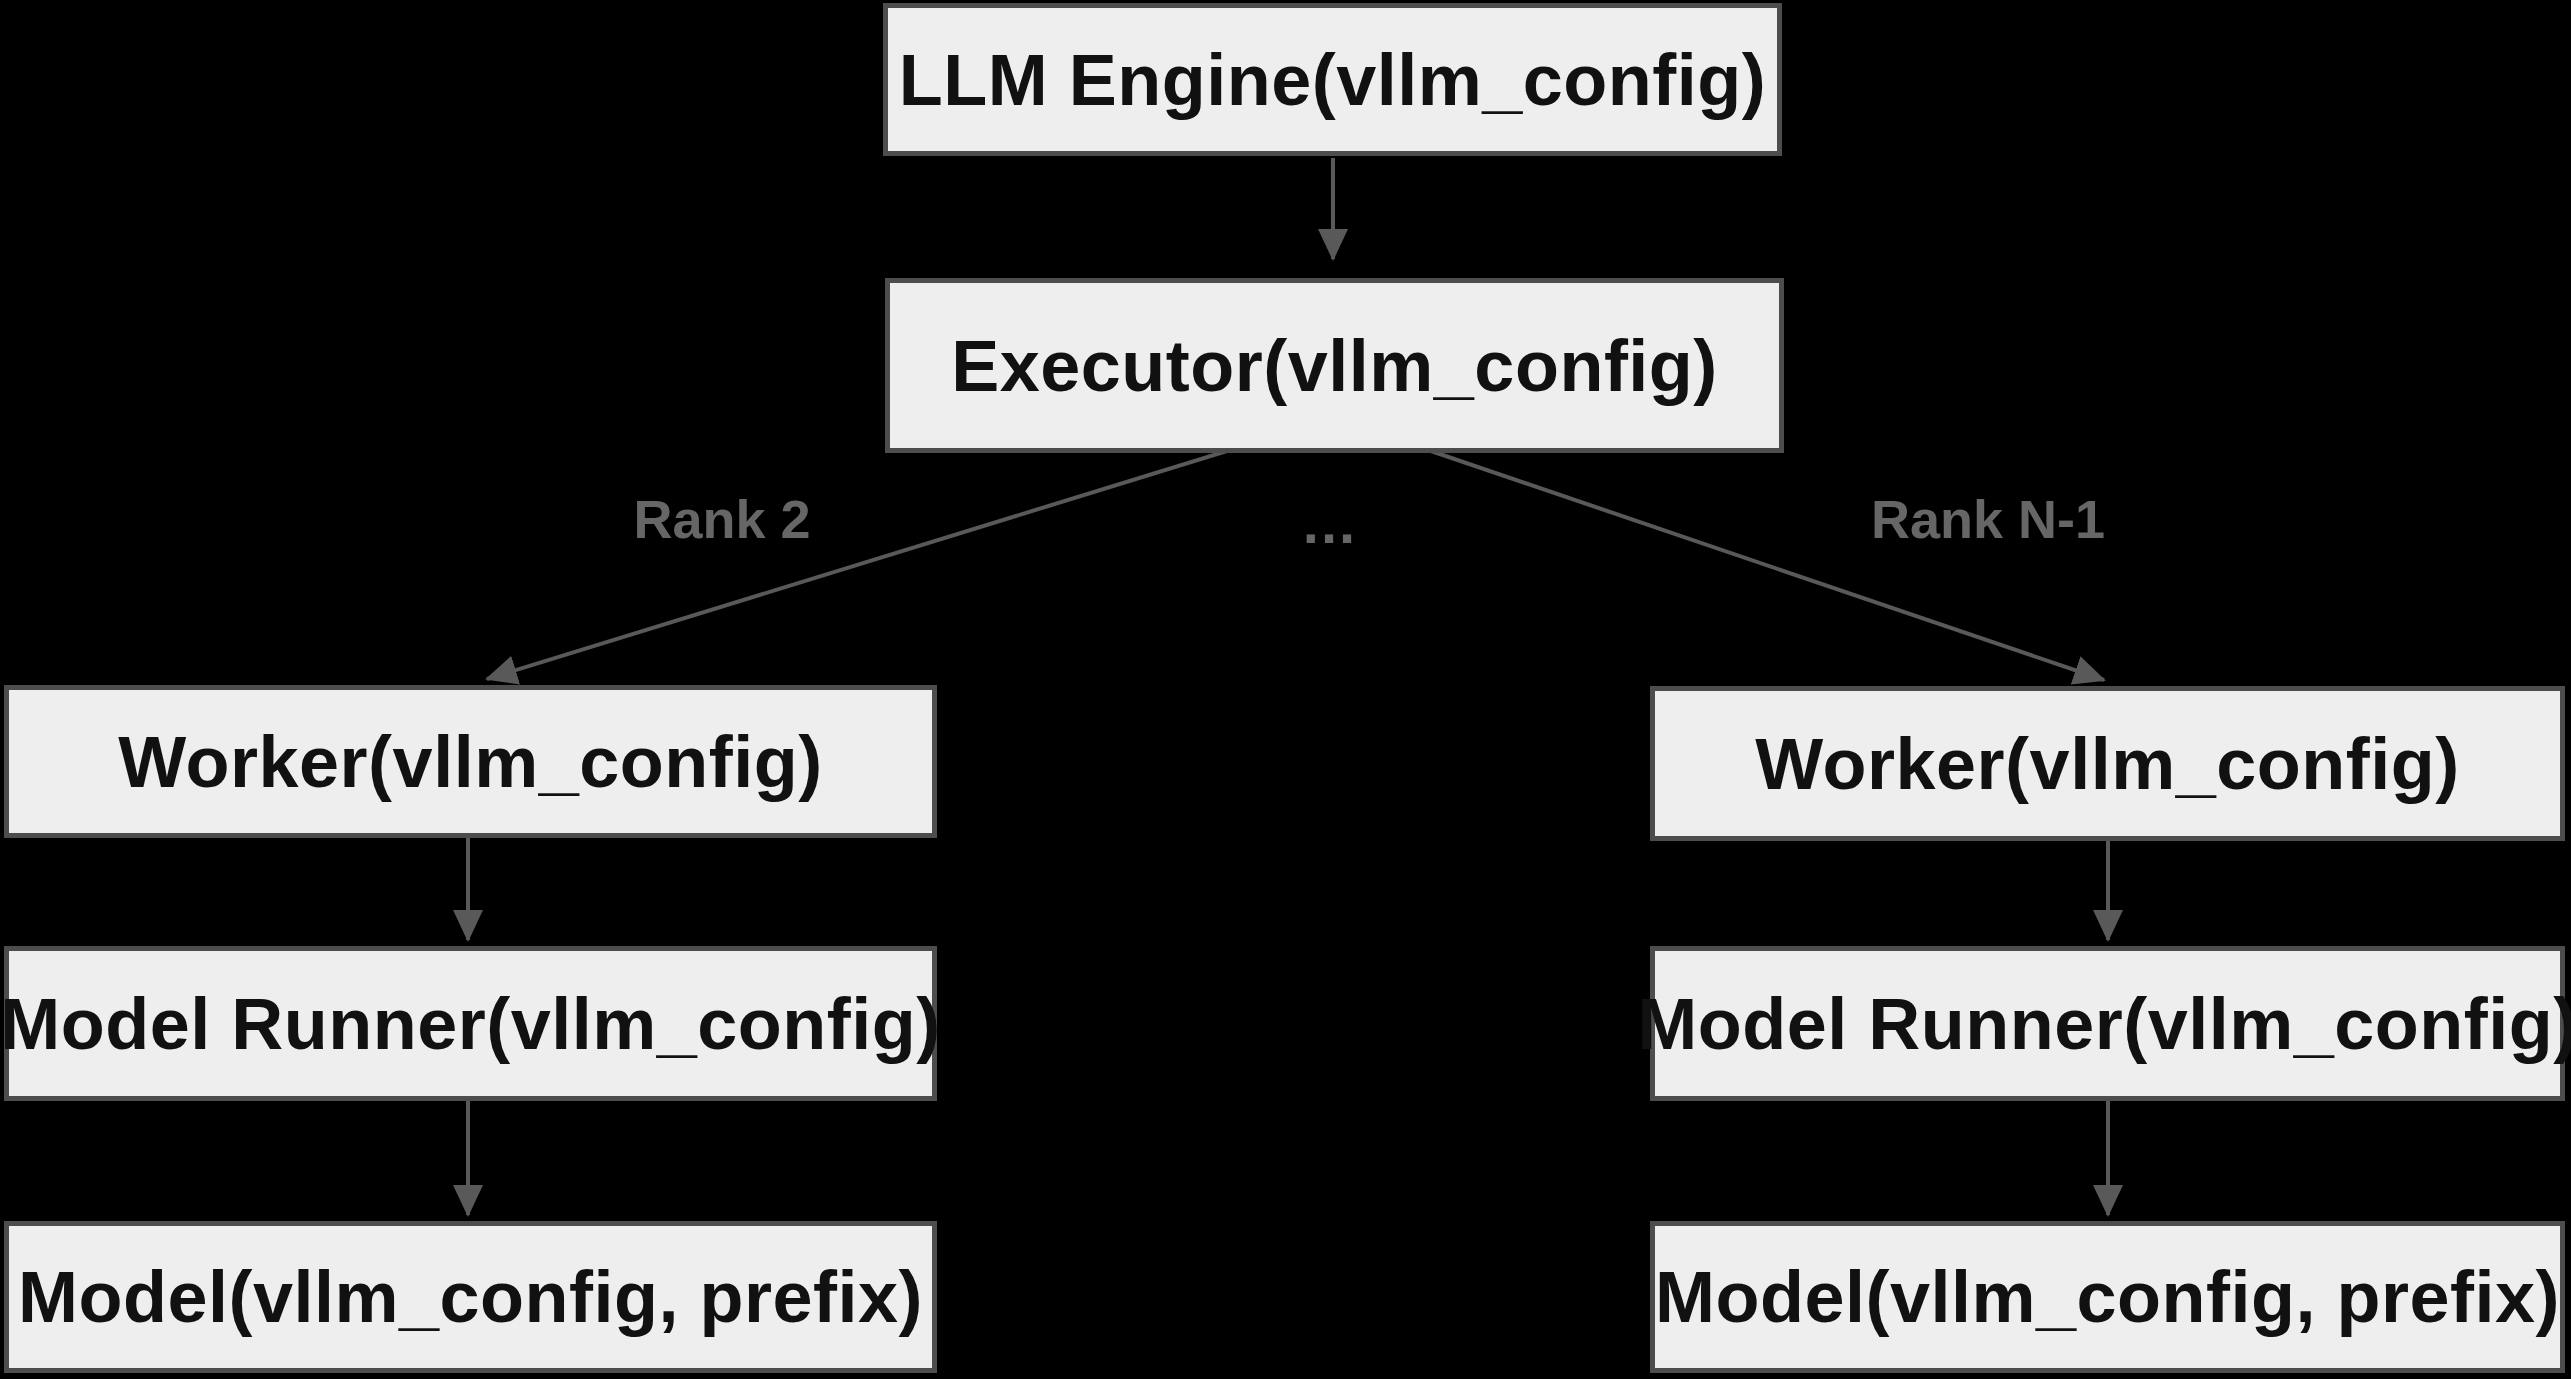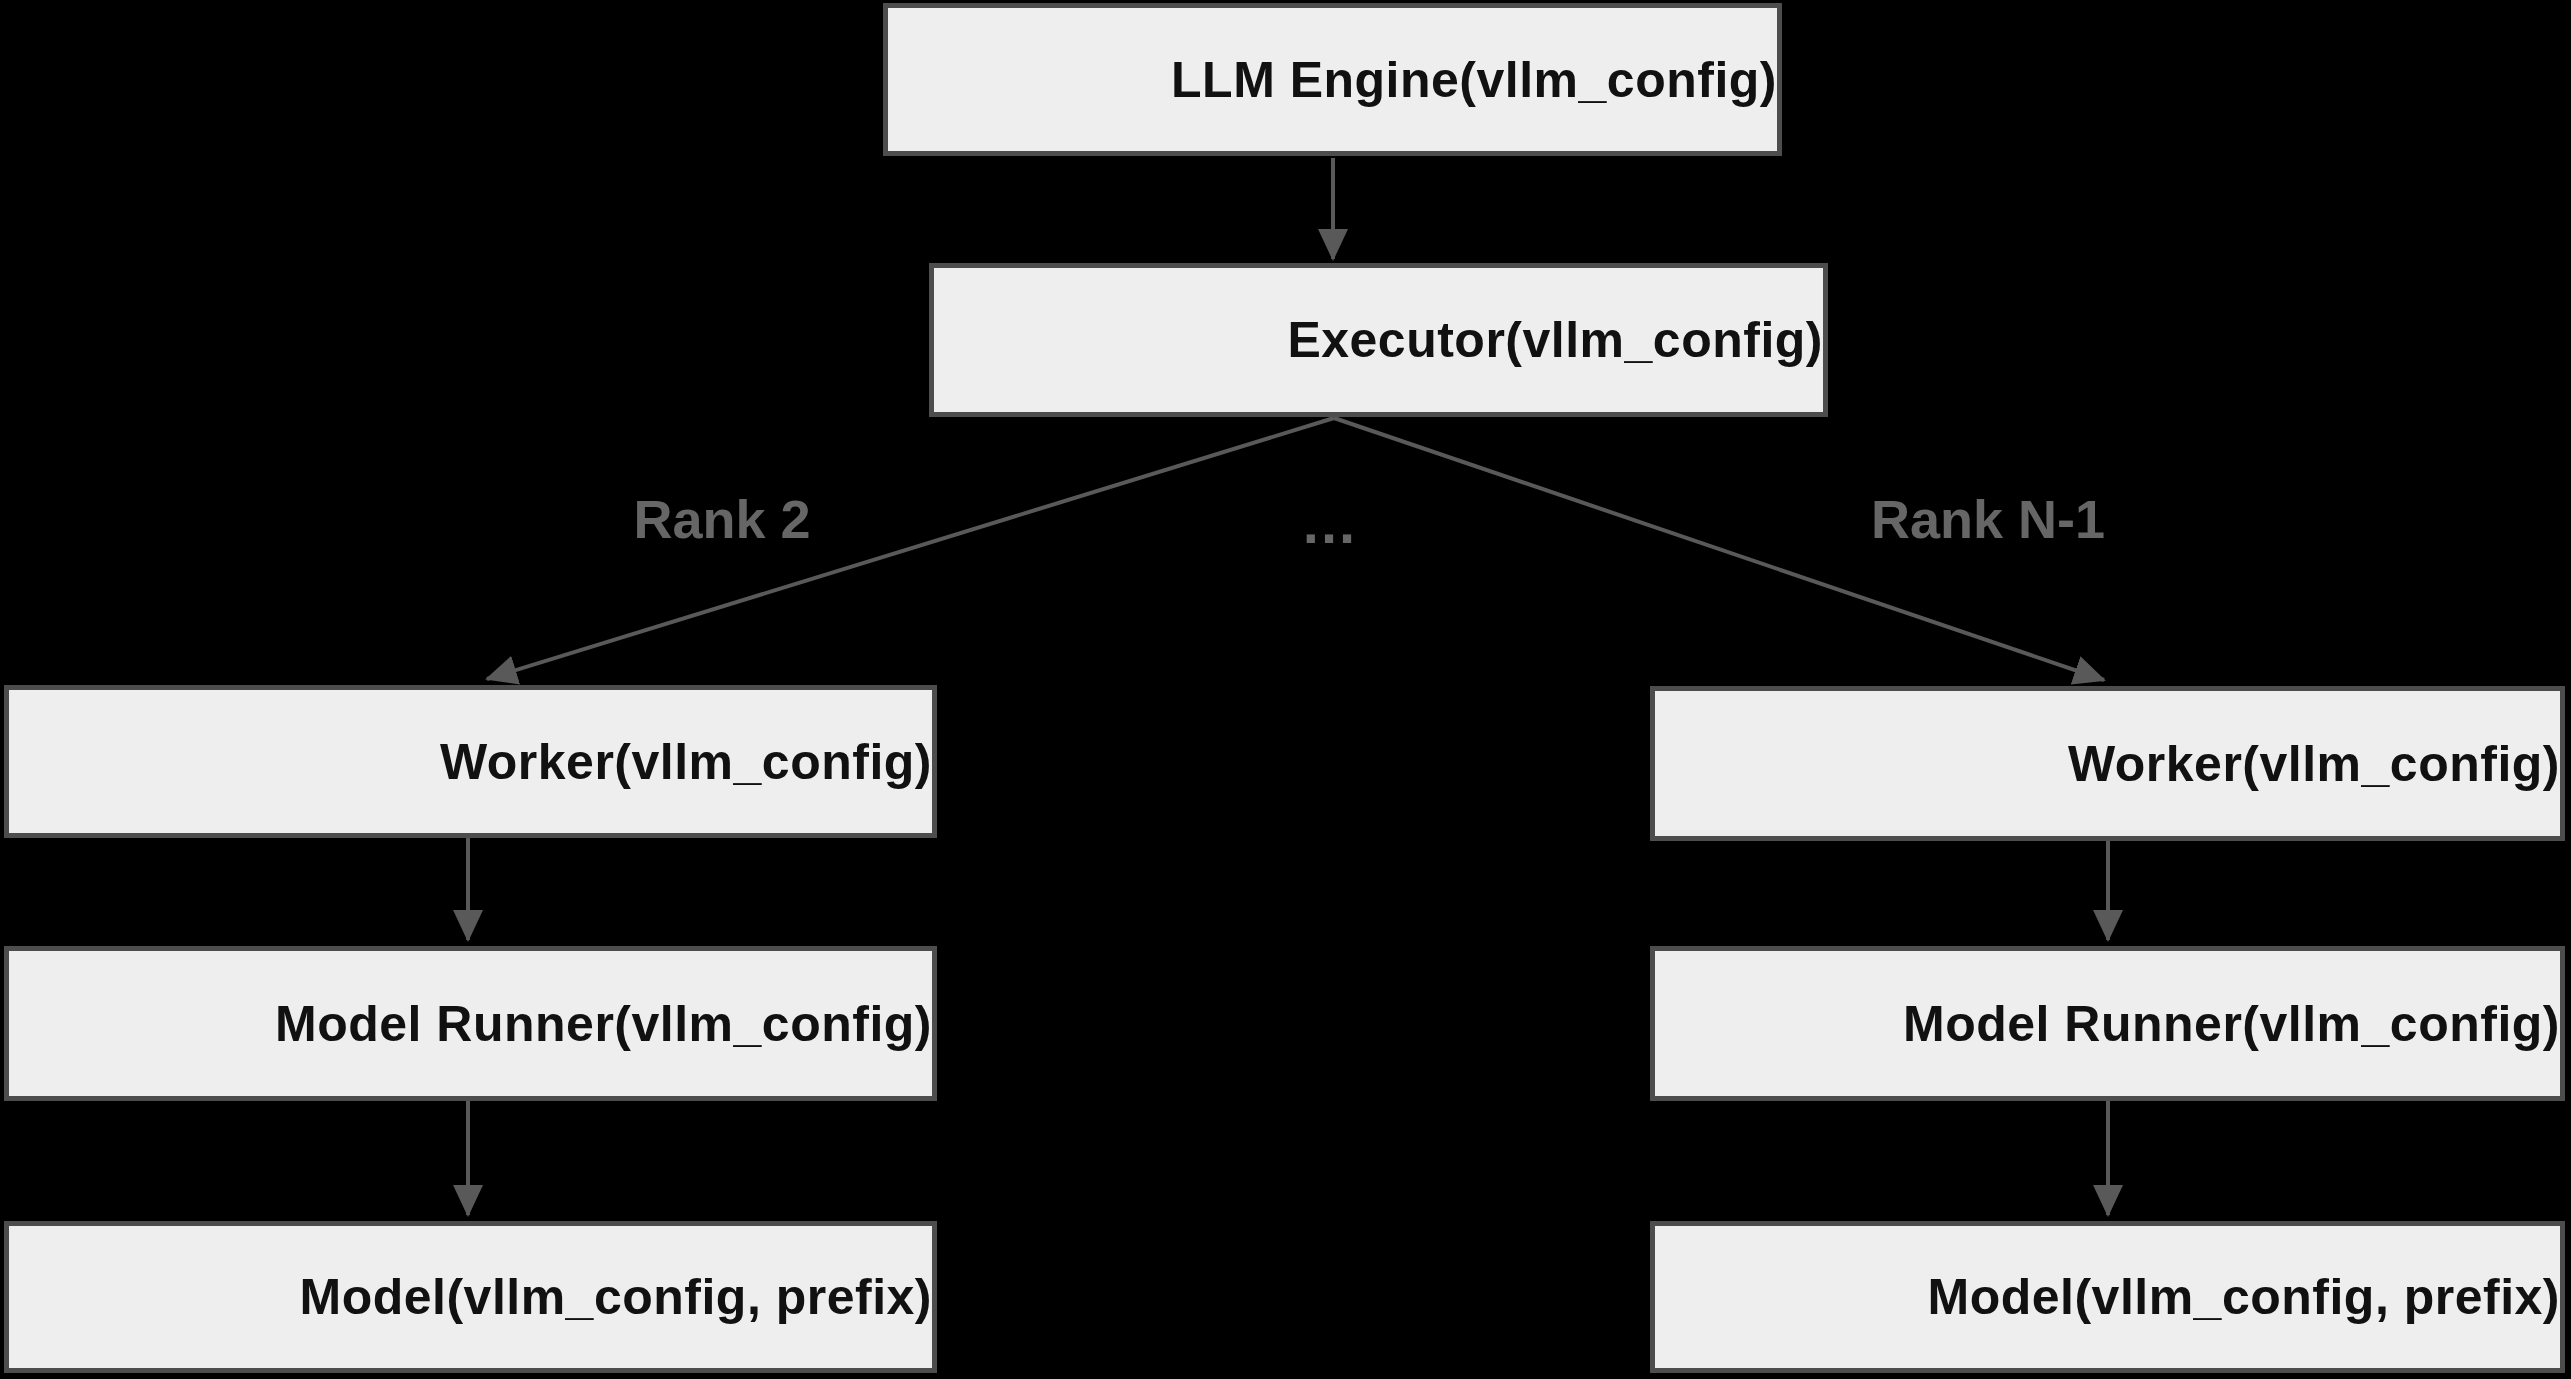--- a/index.html
+++ b/index.html
@@ -22,23 +22,23 @@
     height: 1379px;
     display: block;
   }
   .node {
     position: absolute;
     box-sizing: border-box;
     background: var(--node-fill, #eeeeee);
     border: 5px solid var(--node-border, #4d4d4d);
     display: flex;
     align-items: center;
-    justify-content: flex-end;
+    justify-content: center;
     color: var(--node-text, #111111);
-    font-size: 50px;
+    font-size: 72px;
     font-weight: 700;
     letter-spacing: 0.5px;
     white-space: nowrap;
   }
   .edge-label {
     position: absolute;
     transform: translate(-50%, -50%);
     color: var(--edge-label, #666666);
     font-size: 54px;
     font-weight: 700;
@@ -66,21 +66,21 @@
     <line x1="468" y1="838" x2="468" y2="940" stroke="#595959" stroke-width="4" marker-end="url(#arrowhead)"></line>
     <line x1="468" y1="1100" x2="468" y2="1215" stroke="#595959" stroke-width="4" marker-end="url(#arrowhead)"></line>
     <line x1="2108" y1="840" x2="2108" y2="940" stroke="#595959" stroke-width="4" marker-end="url(#arrowhead)"></line>
     <line x1="2108" y1="1100" x2="2108" y2="1215" stroke="#595959" stroke-width="4" marker-end="url(#arrowhead)"></line>
   </svg>
 
   <div class="node" style="left:883px; top:3px; width:899px; height:153px;">
     <span>LLM Engine(vllm_config)</span>
   </div>
 
-  <div class="node" style="left:885px; top:263px; width:899px; height:154px;margin-left:44px;">
+  <div class="node" style="left:885px; top:278px; width:899px; height:175px;">
     <span>Executor(vllm_config)</span>
   </div>
 
   <div class="edge-label" style="left:722px; top:519px;">Rank 2</div>
 
   <div class="edge-label ellipsis" style="left:1330px; top:522px;">...</div>
 
   <div class="edge-label" style="left:1988px; top:519px;">Rank N-1</div>
 
   <div class="node" style="left:4px; top:685px; width:933px; height:153px;">

